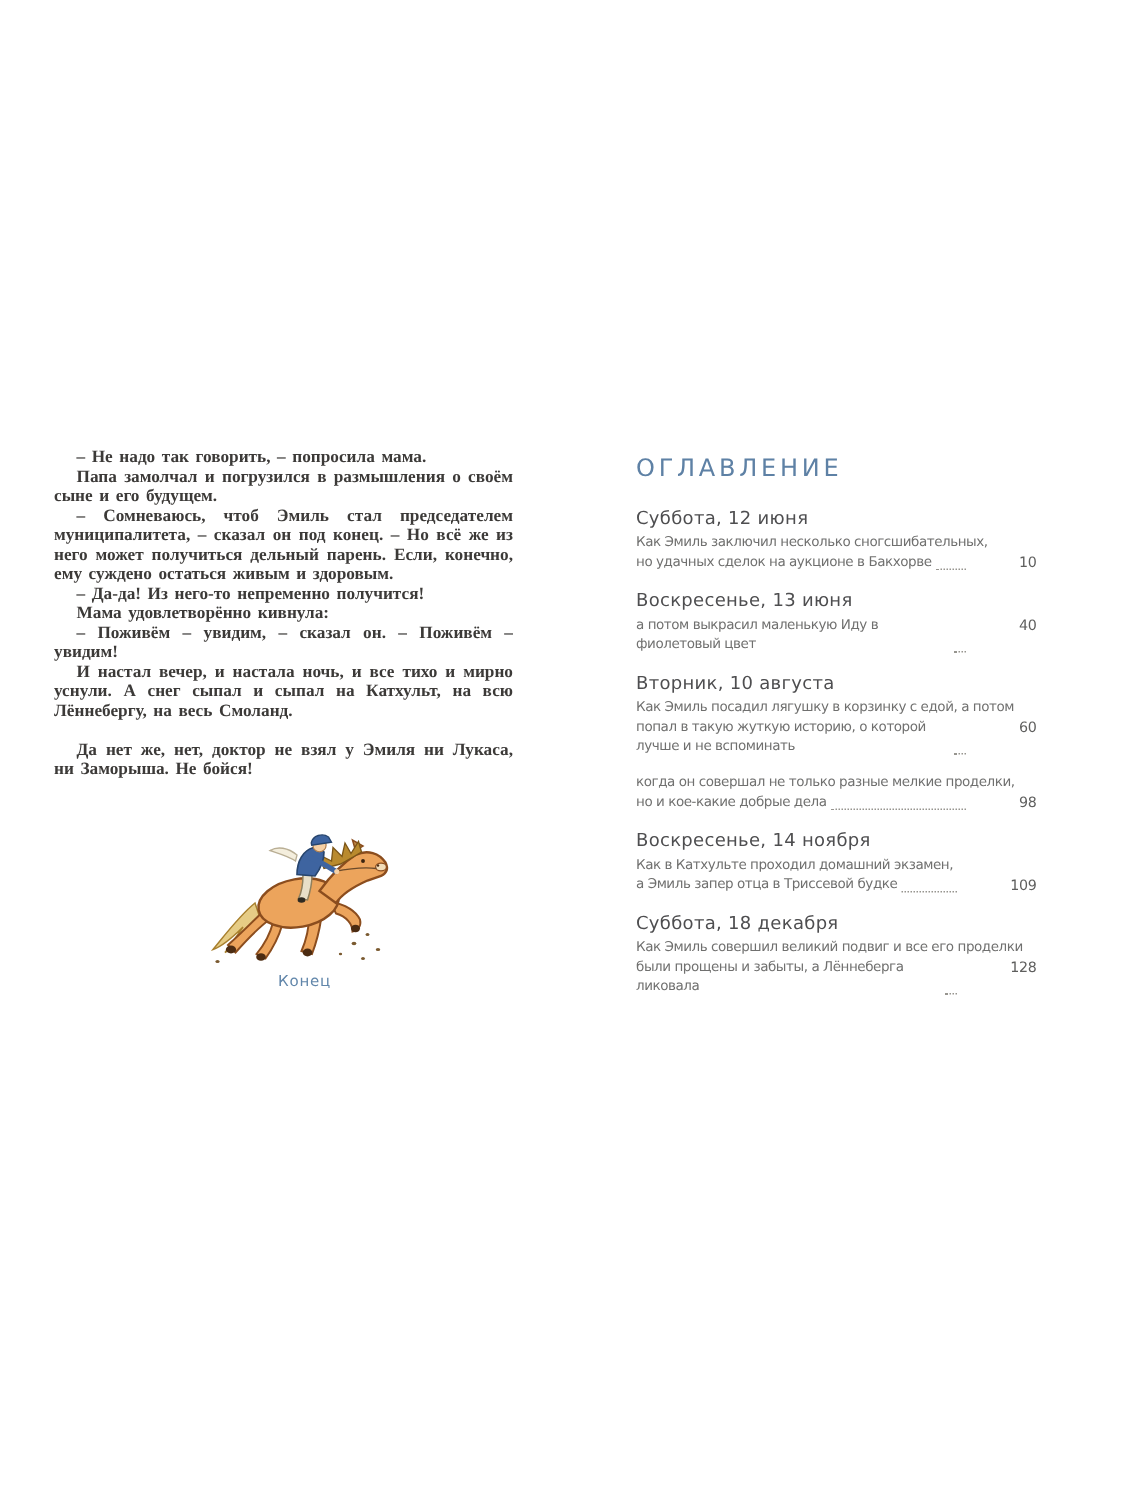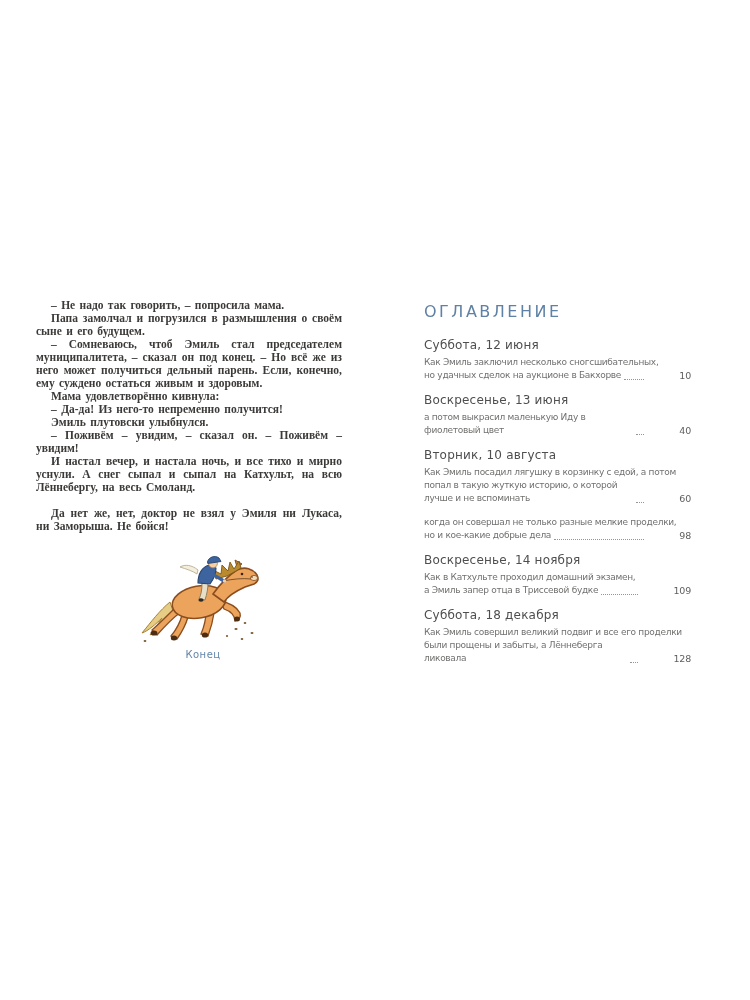--- a/index.html
+++ b/index.html
@@ -33,41 +33,40 @@
     color:#5e81a5; margin-bottom:17px; font-family:"DejaVu Sans", sans-serif;
   }
   .toc-entry { margin-bottom:11px; }
   .toc-entry .head {
     font-size:12px; line-height:15px; color:#4e4e50;
     letter-spacing:0.2px; margin-bottom:3px;
   }
   .toc-entry .desc {
     font-size:9px; line-height:13px; color:#70706f; letter-spacing:-0.3px;
   }
-  .last-line { display:flex; align-items:flex-end; }
+  .last-line { display:flex; }
   .last-line .leader {
     flex:1; border-bottom:1px dotted #97958f; margin:0 2px 2px 3px; min-width:8px;
   }
   .last-line .pagenum {
     font-size:9.5px; color:#5f5f5e; letter-spacing:-0.2px; flex:none;margin-left:33px;
   }
 </style>
 </head>
 <body>
 
 <div class="canvas">
 
   <div class="left-page">
     <div class="story">
         <p>– Не надо так говорить, – попросила мама.</p>
         <p>Папа замолчал и погрузился в размышления о своём сыне и его будущем.</p>
         <p>– Сомневаюсь, чтоб Эмиль стал председателем муниципалитета, – сказал он под конец. – Но всё же из него может получиться дельный парень. Если, конечно, ему суждено остаться живым и здоровым.</p>
+        <p>– Да-да! Из него-то непременно получится!</p>
         <p>Мама удовлетворённо кивнула:</p>
-        <p>– Да-да! Из него-то непременно получится!</p>
-        <p>Эмиль плутовски улыбнулся.</p>
         <p>– Поживём – увидим, – сказал он. – Поживём – увидим!</p>
         <p>И настал вечер, и настала ночь, и все тихо и мирно уснули. А снег сыпал и сыпал на Катхульт, на всю Лённебергу, на весь Смоланд.</p>
         <p class="spaced">Да нет же, нет, доктор не взял у Эмиля ни Лукаса, ни Заморыша. Не бойся!</p>
       </div>
   </div>
 
   <div class="illustration-block">
     <svg width="132" height="92" viewBox="0 0 132 92">
 
       <path d="M33 48 C23 56, 14 68, 5 79 C11 77, 19 70, 25 64 C21 70, 17 76, 13 81 C22 76, 30 66, 36 57 Z" fill="#e6cc85" stroke="#a8802f" stroke-width="1"></path>

